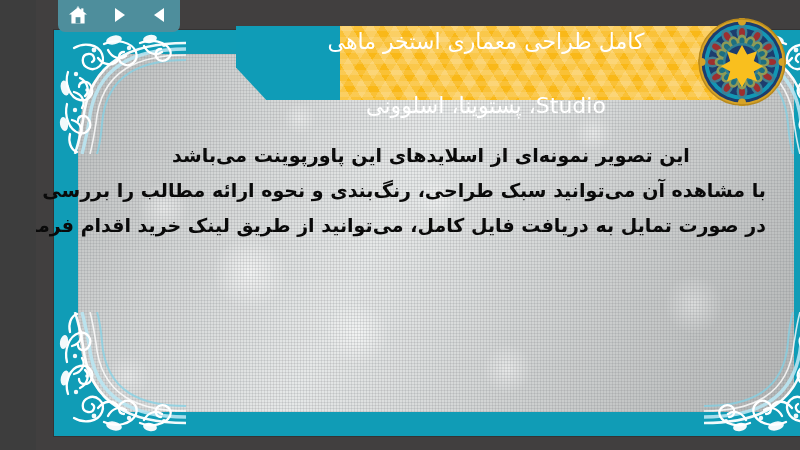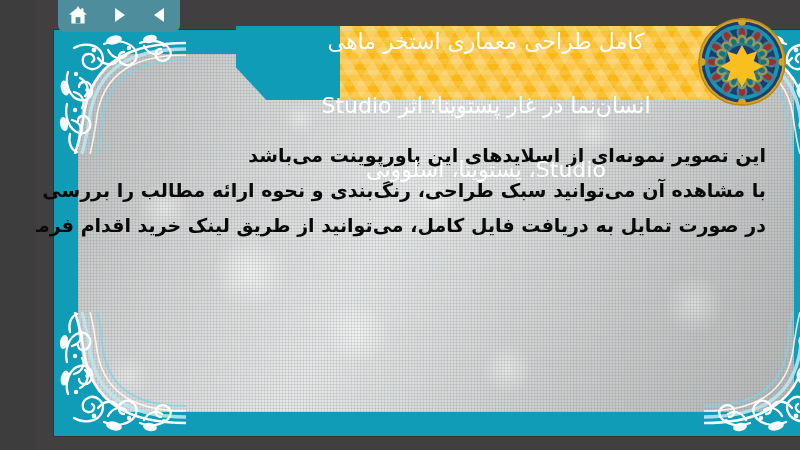--- a/index.html
+++ b/index.html
@@ -157,21 +157,21 @@
     width: 88px; height: 88px;
     z-index: 36;
   }
   #emblem svg { display: block; }
 
   
   #body-text {
     position: absolute;
     left: 60px; top: 138px;
     width: 670px;
-    text-align: right;
+    text-align: center;
     direction: rtl;
     z-index: 20;
     color: #0a0a0a;
     font-size: 19px;
     line-height: 35px;
     font-weight: 700;
   }
   #body-text .bline { display: block; white-space: nowrap; }
 </style>
 </head>
@@ -354,21 +354,20 @@
           <circle cx="33" cy="60" r="1.8"></circle>
       </g>
     </svg>
   </div>
 
   <div id="title-banner">
     <div id="banner-tab"></div>
     <div id="banner-yellow"></div>
     <div id="title-text">
       <span class="tline">کامل طراحی معماری استخر ماهی</span>
-      <span class="tline">انسان‌نما در غار پستوینا؛ اثر Studio</span>
       <span class="tline">Studio، پستوینا، اسلوونی</span>
     </div>
   </div>
 
   <div id="emblem">
     <svg viewBox="0 0 88 88" aria-hidden="true">
       <circle cx="44" cy="44" r="43" fill="#d6a327"></circle>
       <circle cx="44" cy="44" r="40.5" fill="#1d3d6e"></circle>
       <circle cx="44" cy="44" r="37.5" fill="#1397b4"></circle>
       <circle cx="44" cy="44" r="33.5" fill="#1d3d6e"></circle>

